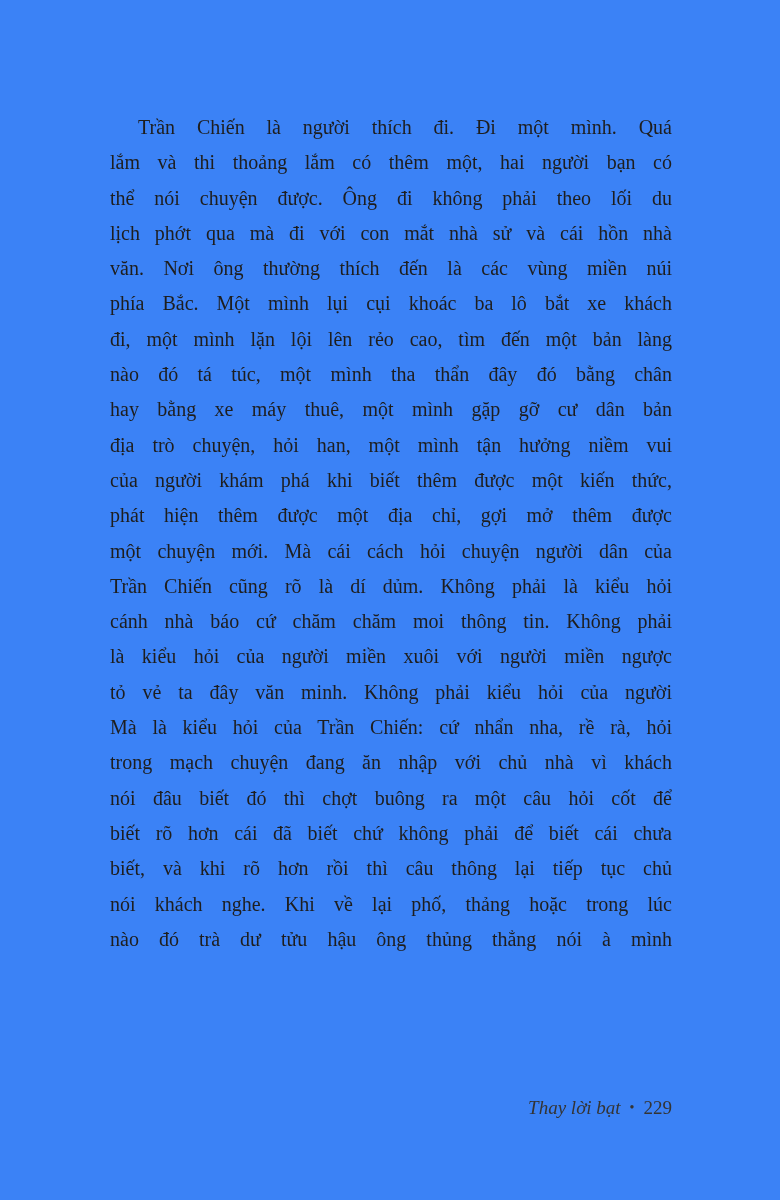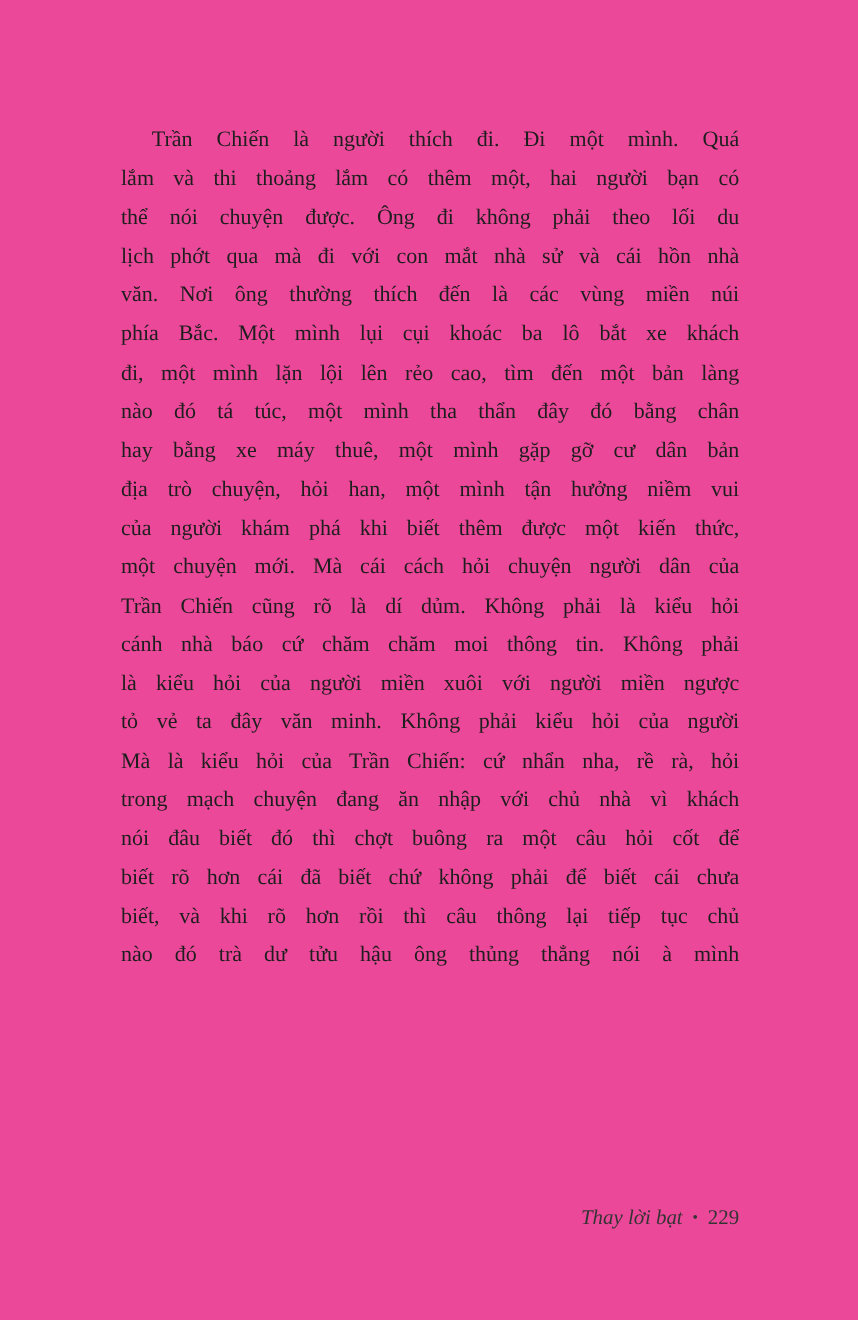--- a/index.html
+++ b/index.html
@@ -10,21 +10,21 @@
     width: 780px;
     height: 1200px;
     position: relative;
     font-family: "Liberation Serif", "DejaVu Serif", serif;
   }
   .page {
     position: absolute;
     left: 0; top: 0;
     width: 780px;
     height: 1200px;
-    background: #ec4899;
+    background: #3b82f6;
     overflow: hidden;
   }
   .text-block {
     position: absolute;
     left: 110px;
     top: 110px;
     width: 562px;
     color: #1e1e1e;
   }
   .text-line {
@@ -73,30 +73,32 @@
       <div class="text-line">lắm và thi thoảng lắm có thêm một, hai người bạn có</div>
       <div class="text-line">thể nói chuyện được. Ông đi không phải theo lối du</div>
       <div class="text-line">lịch phớt qua mà đi với con mắt nhà sử và cái hồn nhà</div>
       <div class="text-line">văn. Nơi ông thường thích đến là các vùng miền núi</div>
       <div class="text-line">phía Bắc. Một mình lụi cụi khoác ba lô bắt xe khách</div>
       <div class="text-line">đi, một mình lặn lội lên rẻo cao, tìm đến một bản làng</div>
       <div class="text-line">nào đó tá túc, một mình tha thẩn đây đó bằng chân</div>
       <div class="text-line">hay bằng xe máy thuê, một mình gặp gỡ cư dân bản</div>
       <div class="text-line">địa trò chuyện, hỏi han, một mình tận hưởng niềm vui</div>
       <div class="text-line">của người khám phá khi biết thêm được một kiến thức,</div>
+      <div class="text-line">phát hiện thêm được một địa chỉ, gợi mở thêm được</div>
       <div class="text-line">một chuyện mới. Mà cái cách hỏi chuyện người dân của</div>
       <div class="text-line">Trần Chiến cũng rõ là dí dủm. Không phải là kiểu hỏi</div>
       <div class="text-line">cánh nhà báo cứ chăm chăm moi thông tin. Không phải</div>
       <div class="text-line">là kiểu hỏi của người miền xuôi với người miền ngược</div>
       <div class="text-line">tỏ vẻ ta đây văn minh. Không phải kiểu hỏi của người</div>
       <div class="text-line">Mà là kiểu hỏi của Trần Chiến: cứ nhẩn nha, rề rà, hỏi</div>
       <div class="text-line">trong mạch chuyện đang ăn nhập với chủ nhà vì khách</div>
       <div class="text-line">nói đâu biết đó thì chợt buông ra một câu hỏi cốt để</div>
       <div class="text-line">biết rõ hơn cái đã biết chứ không phải để biết cái chưa</div>
       <div class="text-line">biết, và khi rõ hơn rồi thì câu thông lại tiếp tục chủ</div>
+      <div class="text-line">nói khách nghe. Khi về lại phố, thảng hoặc trong lúc</div>
       <div class="text-line">nào đó trà dư tửu hậu ông thủng thẳng nói à mình</div>
     </div>
 
   <div class="footer">
     <span class="footer-title">Thay lời bạt</span><span class="footer-sep">•</span><span class="footer-page">229</span>
   </div>
 
 </div>
 
 </body></html>

